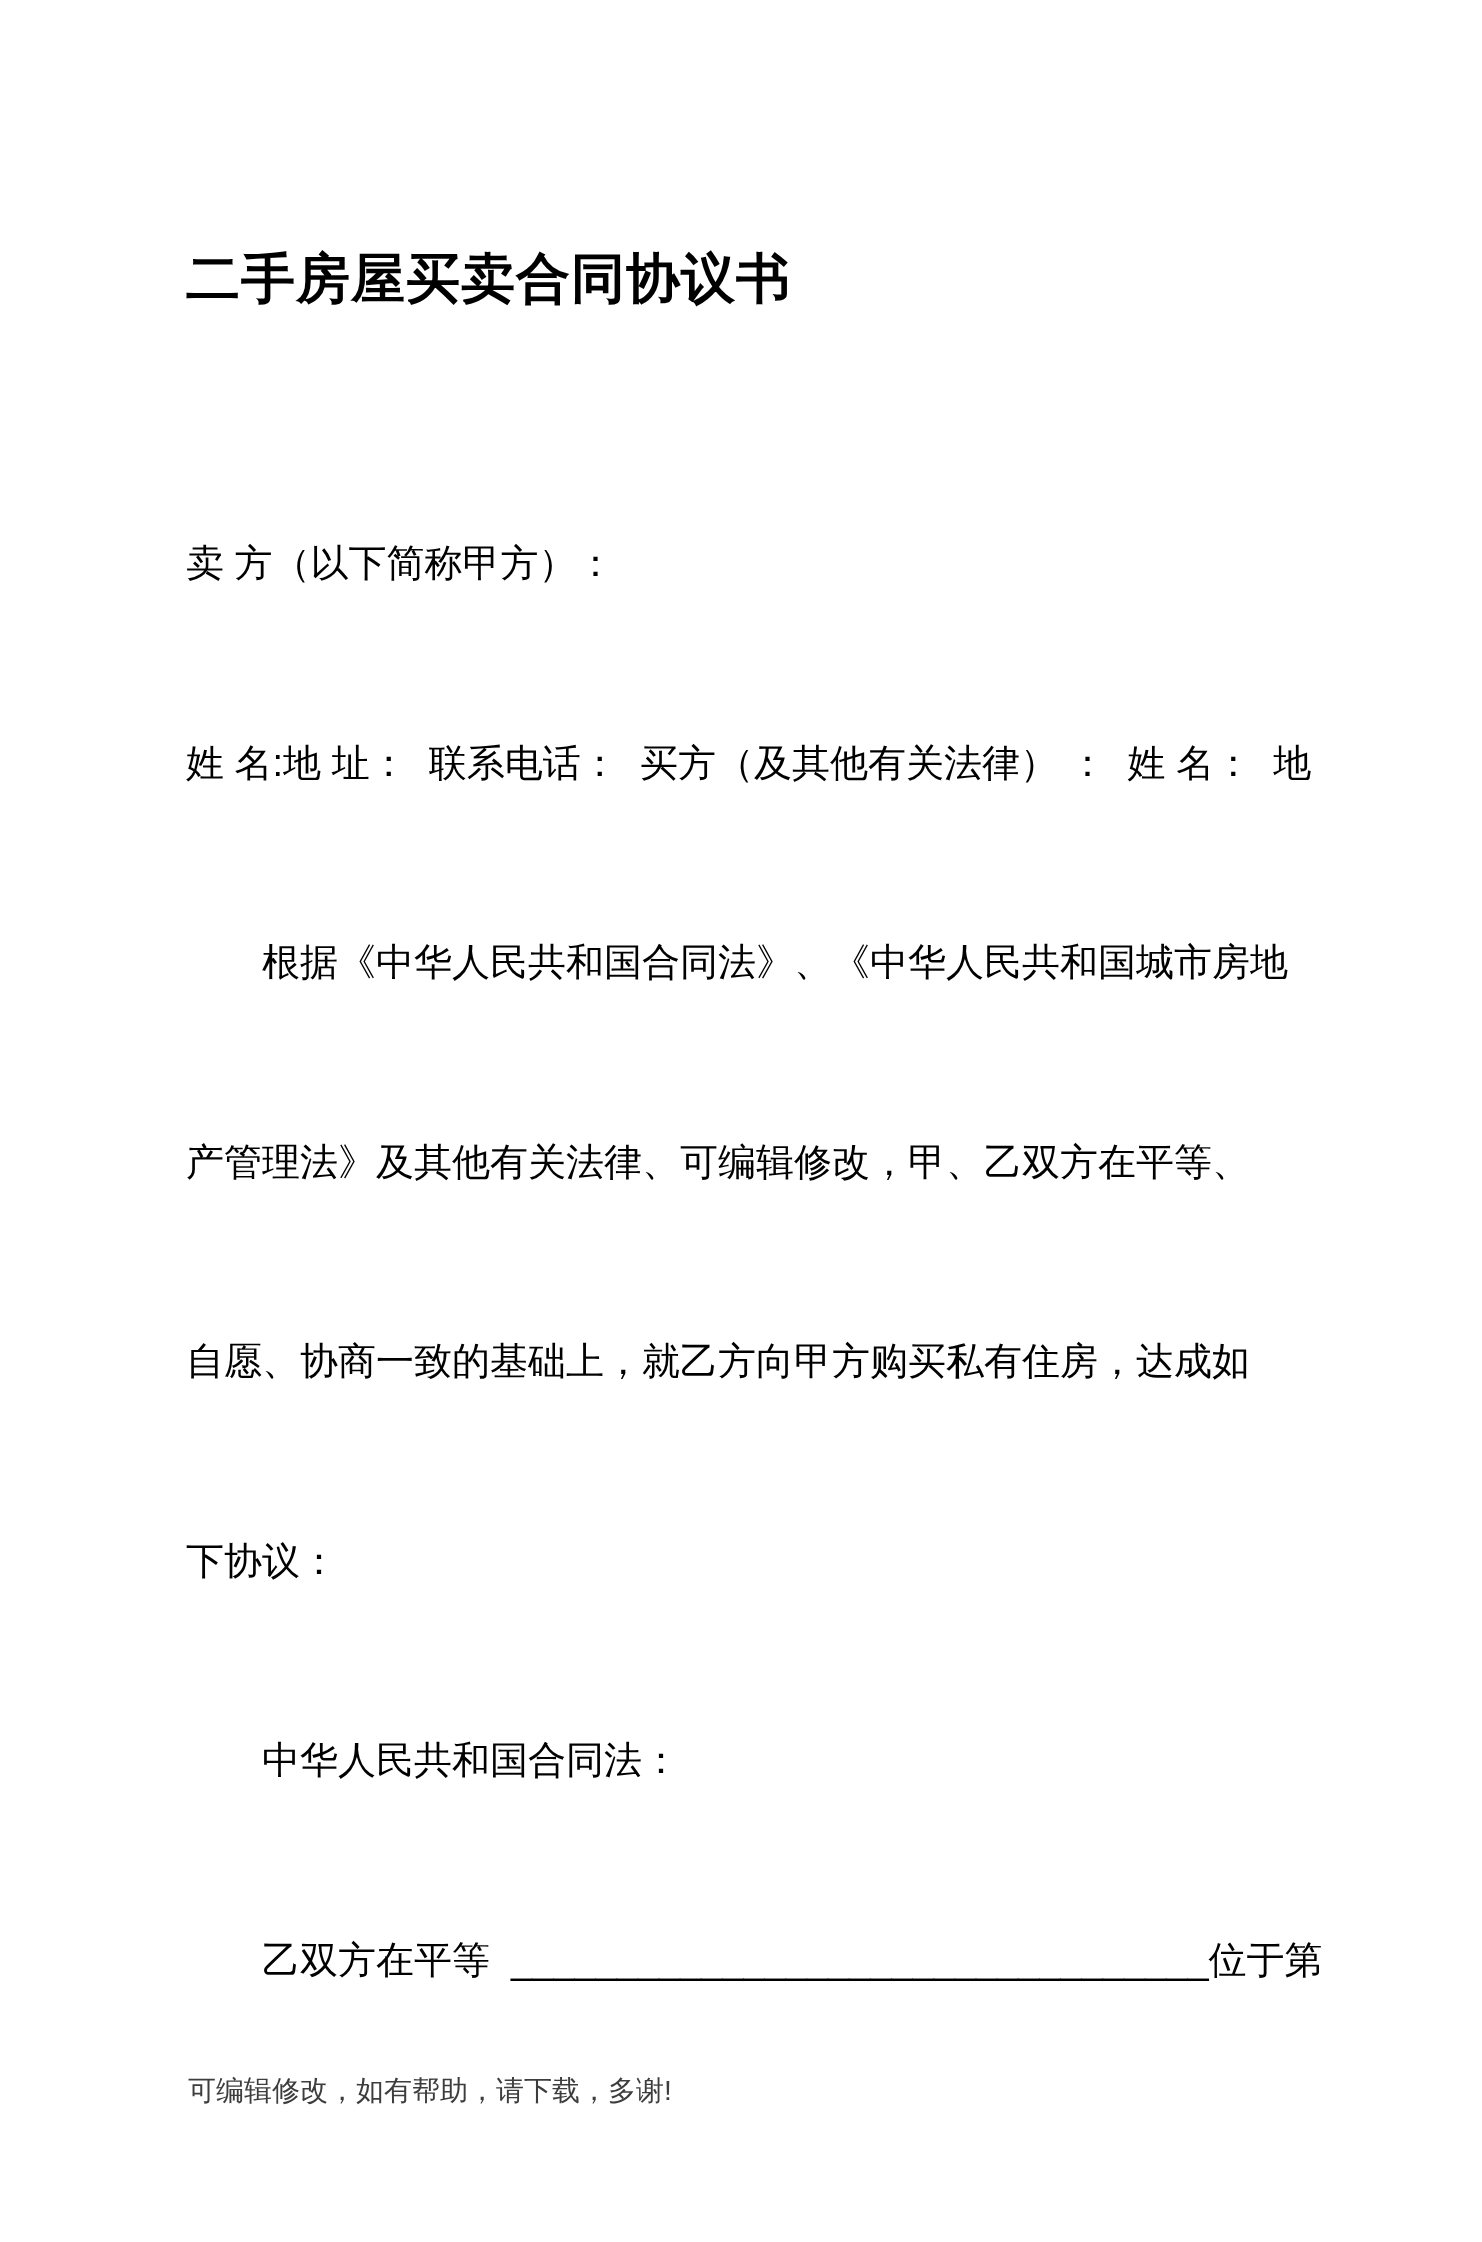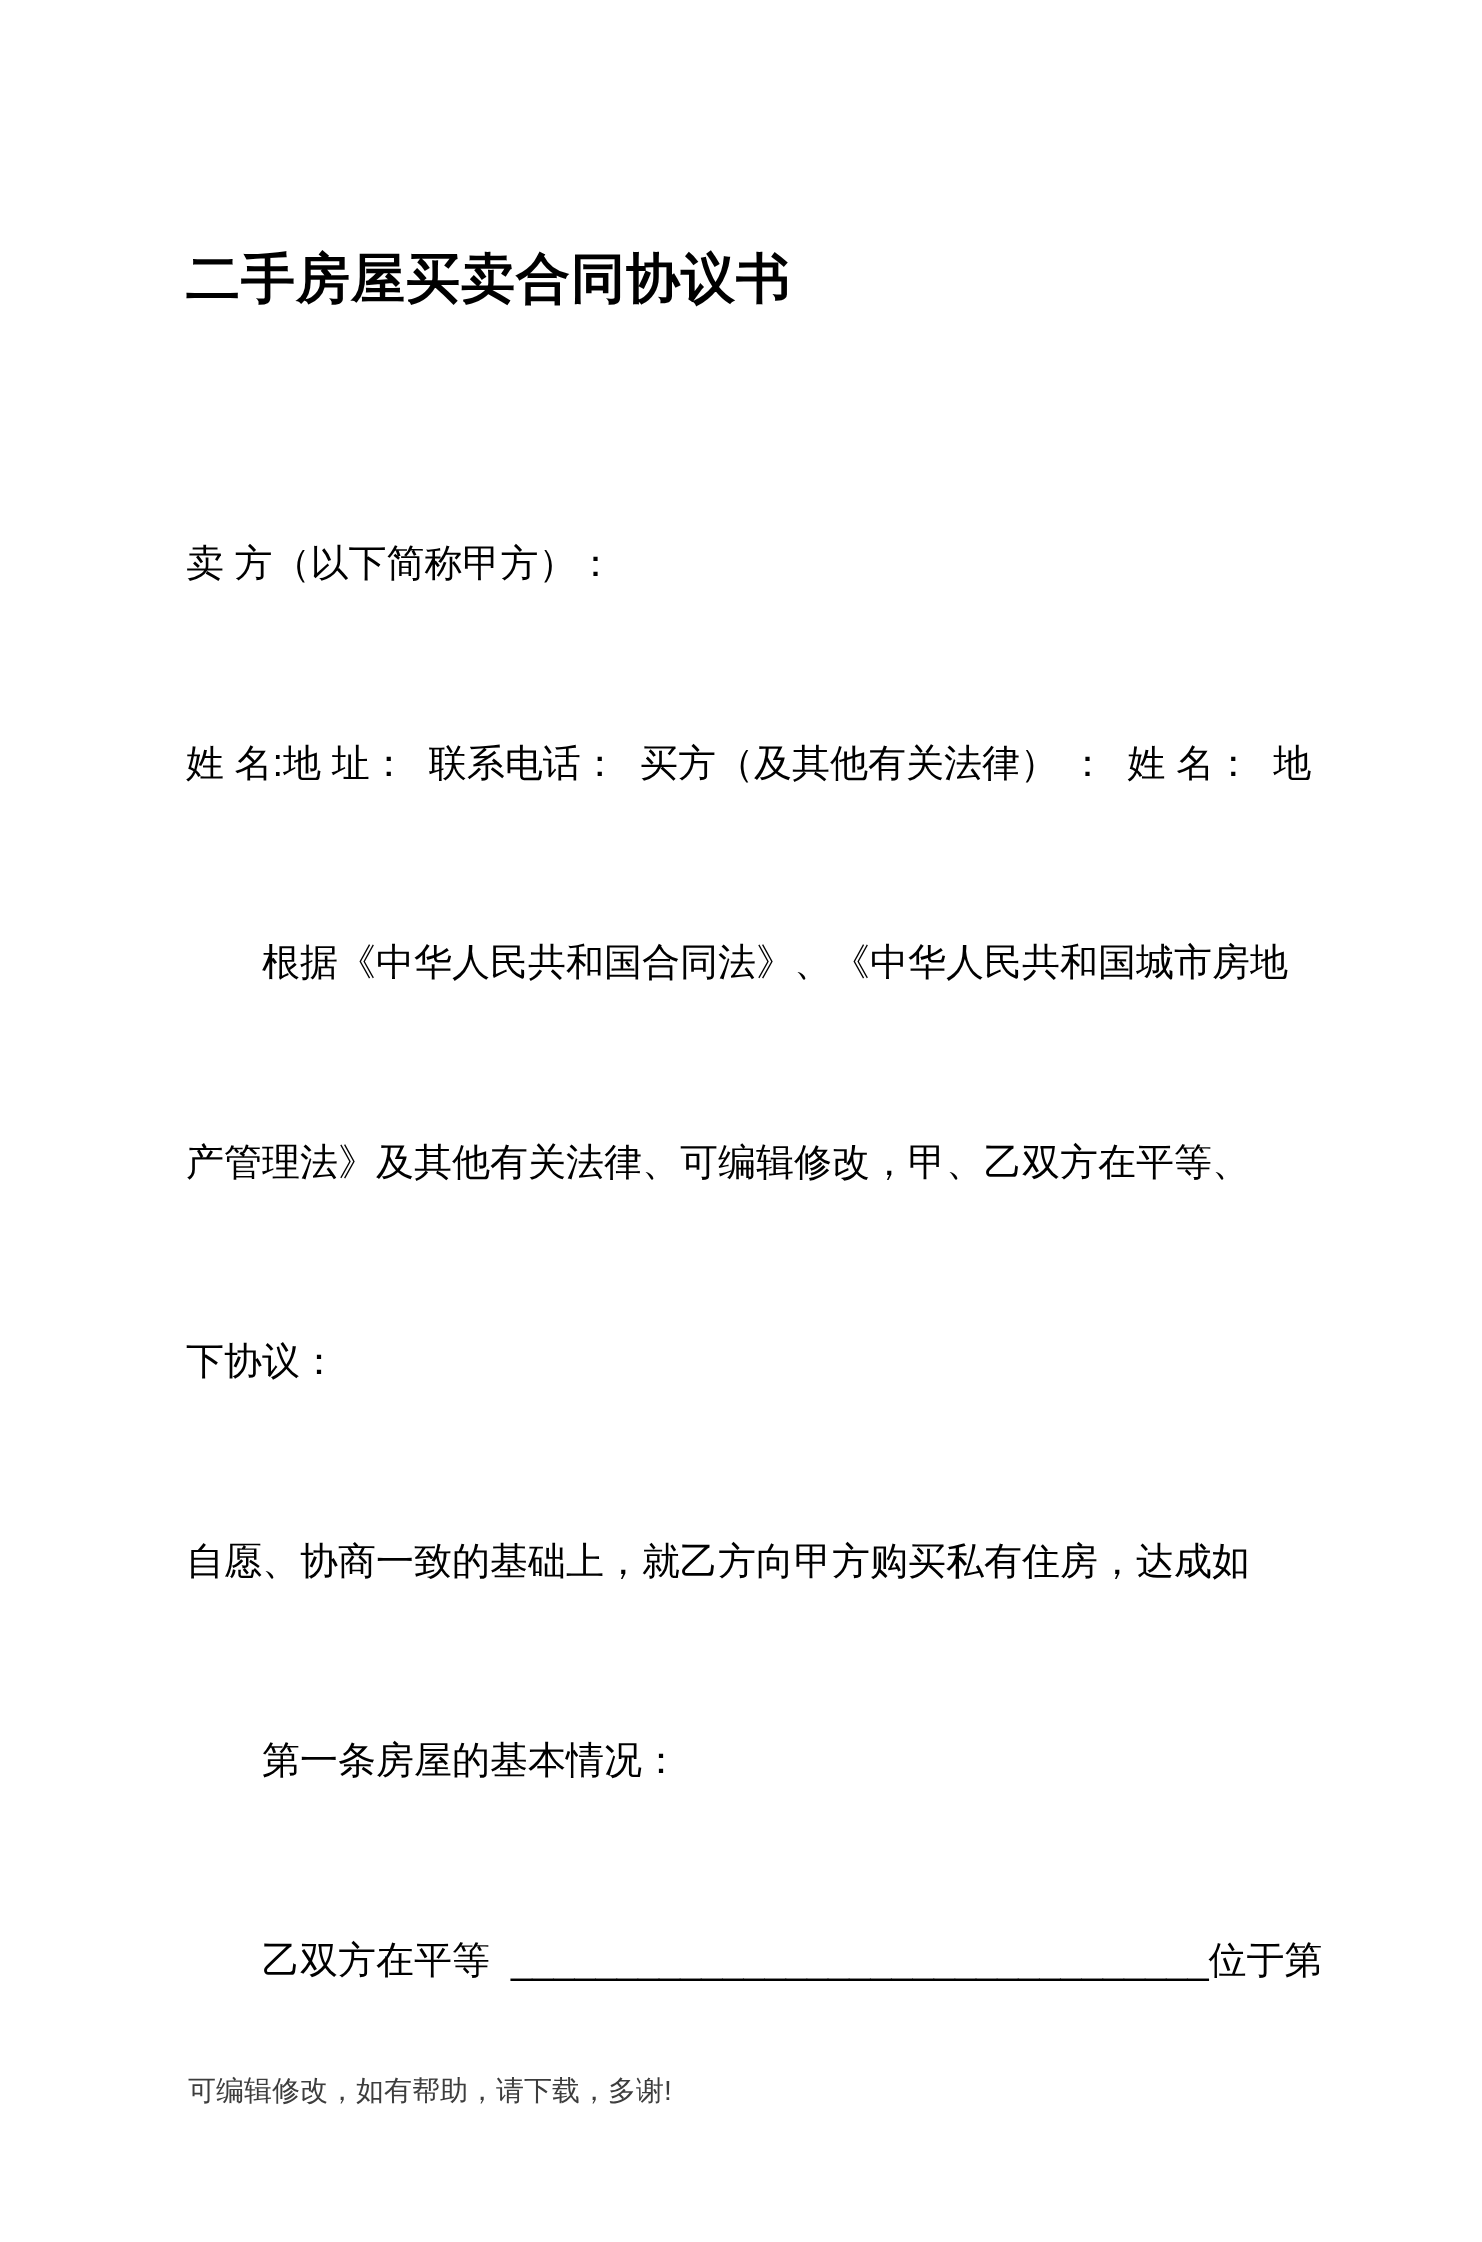--- a/index.html
+++ b/index.html
@@ -53,23 +53,23 @@
 
 <div class="page">
 
   <div class="doc-title">二手房屋买卖合同协议书</div>
 
   <div class="doc-body">
     <div class="doc-line">卖 方（以下简称甲方）：</div>
     <div class="doc-line">姓 名:地 址：  联系电话：  买方（及其他有关法律） ：  姓 名：  地</div>
     <div class="doc-line">　　根据《中华人民共和国合同法》、《中华人民共和国城市房地</div>
     <div class="doc-line">产管理法》及其他有关法律、可编辑修改，甲、乙双方在平等、</div>
+    <div class="doc-line">自愿、协商一致的基础上，就乙方向甲方购买私有住房，达成如</div>
     <div class="doc-line">下协议：</div>
-    <div class="doc-line">自愿、协商一致的基础上，就乙方向甲方购买私有住房，达成如</div>
-    <div class="doc-line">　　第一条房屋的基本情况：</div>
+    <div class="doc-line">　　中华人民共和国合同法：</div>
     <div class="doc-line">　　乙双方在平等  _________________________________位于第</div>
     
     
     
     
     
     
     
     
     

